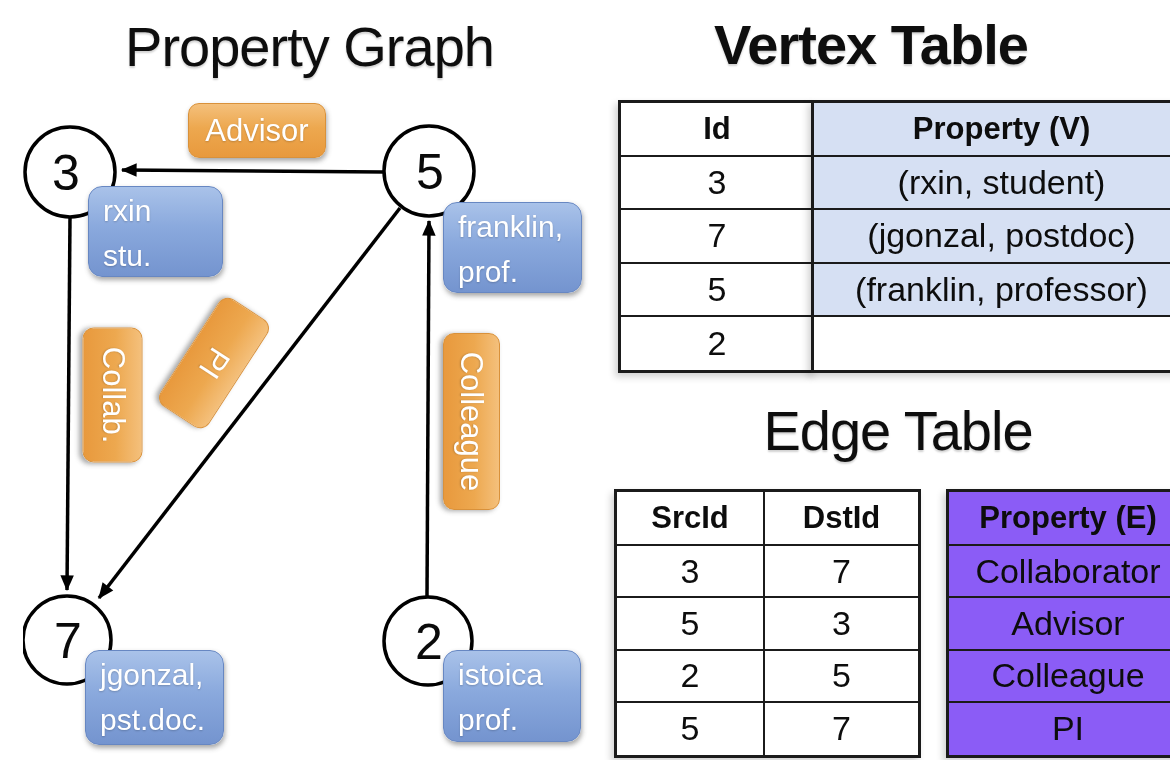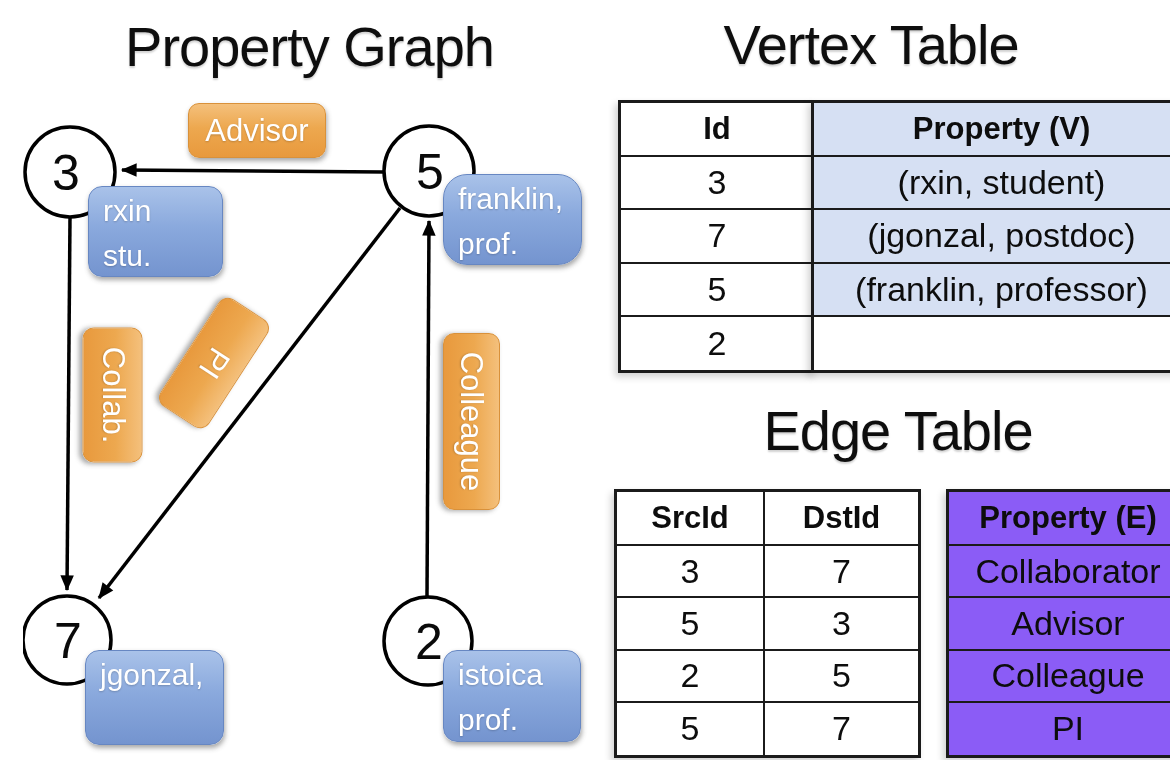--- a/index.html
+++ b/index.html
@@ -75,38 +75,39 @@
 
   <div class="nodenum" style="left:43px;  top:173px;">3</div>
   <div class="nodenum" style="left:407px; top:172px;">5</div>
   <div class="nodenum" style="left:45px;  top:641px;">7</div>
   <div class="nodenum" style="left:406px; top:642px;">2</div>
 
   <div class="vprop" style="left:65px; top:186px; width:135px; height:91px;">
     <div>rxin</div>
     <div>stu.</div>
   </div>
-  <div class="vprop" style="left:420px; top:174px; width:139px; height:91px;border-radius:24px;">
+  <div class="vprop" style="left:420px; top:202px; width:139px; height:91px;">
     <div>franklin,</div>
     <div>prof.</div>
   </div>
   <div class="vprop" style="left:62px; top:650px; width:139px; height:95px;">
     <div>jgonzal,</div>
+    <div>pst.doc.</div>
   </div>
   <div class="vprop" style="left:420px; top:650px; width:138px; height:92px;">
     <div>istoica</div>
     <div>prof.</div>
   </div>
 
   <div class="epill" style="left:165px; top:103px; width:138px; height:55px;">Advisor</div>
   <div class="epill" style="left:22px; top:365px; width:135px; height:60px; transform:rotate(90deg);">Collab.</div>
   <div class="epill" style="left:127px; top:334px; width:128px; height:58px; transform:rotate(123deg);">PI</div>
   <div class="epill" style="left:360px; top:393px; width:177px; height:57px; transform:rotate(90deg);">Colleague</div>
 
-  <div class="title" style="left:595px; top:12px; width:506px;">Vertex Table</div>
+  <div class="title" style="left:595px; top:12px; width:506px;font-weight:bold;">Vertex Table</div>
 
   <div class="tblock" style="left:595px; top:100px; width:198px; height:273px; grid-template-rows:54px repeat(4,1fr);">
     <div class="cell hdr bb">Id</div>
     <div class="cell bb">3</div>
     <div class="cell bb">7</div>
     <div class="cell bb">5</div>
     <div class="cell">2</div>
   </div>
 
   <div class="tblock" style="left:788px; top:100px; width:381px; height:273px; grid-template-rows:54px repeat(4,1fr);">

